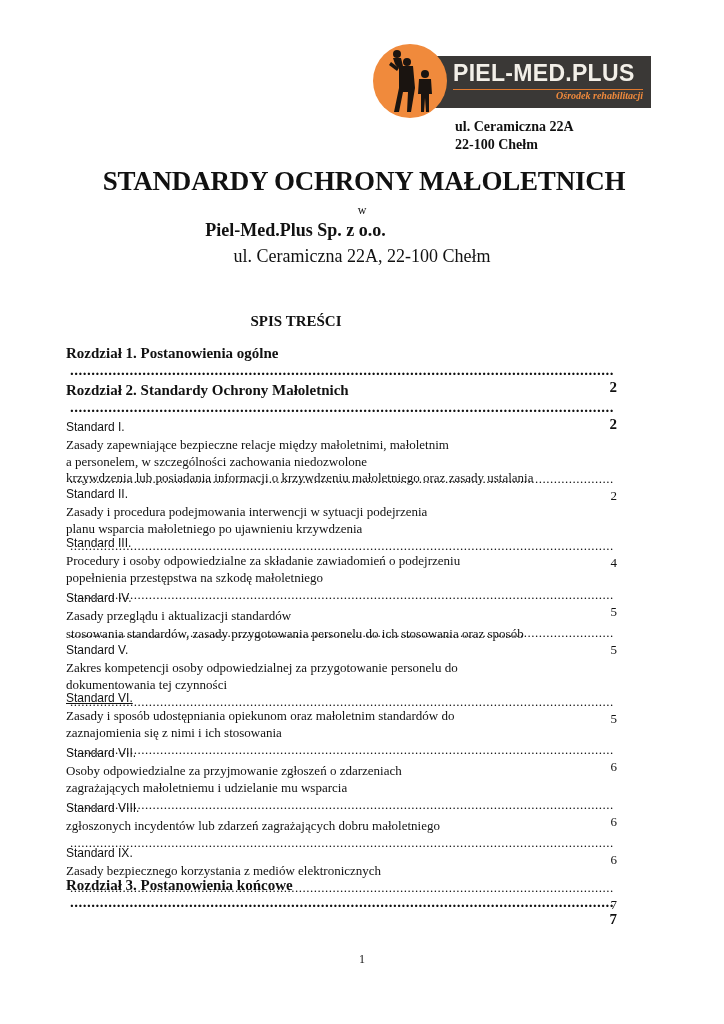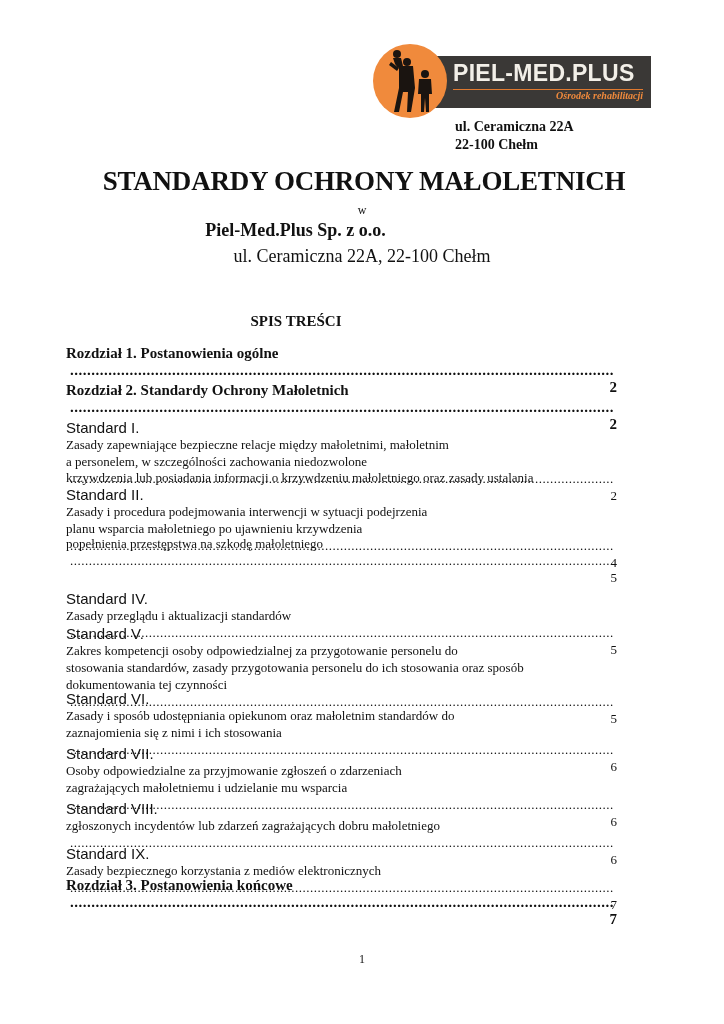--- a/index.html
+++ b/index.html
@@ -21,21 +21,21 @@
     .address { position: absolute; left: 0; width: 724px; top: 246px; text-align: center; font-size: 18px; }
 
     .toc-heading { position: absolute; left: 0; width: 592px; top: 313px; text-align: center; font-weight: bold; font-size: 15px; }
 
     .toc { position: absolute; left: 66px; width: 551px; top: 345px; }
     .entry { position: absolute; left: 0; width: 551px; font-size: 13px; line-height: 17px; }
     .entry .line { display: flex; white-space: nowrap; flex-direction: column; }
     .entry .lead { flex: 1; overflow: hidden; margin: 0 4px; }
     .entry .lead::before { content: "........................................................................................................................................................................................................"; letter-spacing: 0.5px; }
     .entry.chapter { font-weight: bold; font-size: 15px; }
-    .entry .std { font-family: "Liberation Sans", sans-serif; font-size: 15px; }
+    .entry .std { font-family: "Liberation Sans", sans-serif; font-size: 12px; }
     .entry .pg { text-align: right; }
 
     .page-num { position: absolute; left: 0; width: 724px; top: 952px; text-align: center; font-size: 12px; }
   </style>
 </head>
 <body>
 
 <div class="logo">
   <div class="logo-bar"></div>
   <div class="logo-circle"></div>
@@ -102,50 +102,54 @@
         <span>Zasady i procedura podejmowania interwencji w sytuacji podejrzenia</span>
       </div>
       <div class="line">
         <span>planu wsparcia małoletniego po ujawnieniu krzywdzenia</span>
         <span class="lead"></span>
         <span class="pg">4</span>
       </div>
     </div>
     <div class="entry" style="top: 190px;">
       <div class="line">
+        <span class="std" style="margin-right: 3px;">Standard III. </span>
+        <span>Procedury i osoby odpowiedzialne za składanie zawiadomień o podejrzeniu</span>
+      </div>
+      <div class="line">
         <span>popełnienia przestępstwa na szkodę małoletniego</span>
         <span class="lead"></span>
         <span class="pg">5</span>
       </div>
     </div>
     <div class="entry" style="top: 245px;">
       <div class="line">
         <span class="std" style="margin-right: 3px;">Standard IV. </span>
         <span>Zasady przeglądu i aktualizacji standardów</span>
         <span class="lead"></span>
         <span class="pg">5</span>
       </div>
     </div>
     <div class="entry" style="top: 280px;">
       <div class="line">
+        <span>stosowania standardów, zasady przygotowania personelu do ich stosowania oraz sposób</span>
+      </div>
+      <div class="line">
         <span class="std" style="margin-right: 3px;">Standard V. </span>
         <span>Zakres kompetencji osoby odpowiedzialnej za przygotowanie personelu do</span>
-      </div>
-      <div class="line">
-        <span>stosowania standardów, zasady przygotowania personelu do ich stosowania oraz sposób</span>
       </div>
       <div class="line">
         <span>dokumentowania tej czynności</span>
         <span class="lead"></span>
         <span class="pg">5</span>
       </div>
     </div>
     <div class="entry" style="top: 345px;">
       <div class="line">
-        <span class="std" style="margin-right: 3px;">Standard VI. </span>
+        <span class="std" style="margin-right: 3px; text-decoration: underline;">Standard VI. </span>
         <span>Zasady i sposób udostępniania opiekunom oraz małoletnim standardów do</span>
       </div>
       <div class="line">
         <span>zaznajomienia się z nimi i ich stosowania</span>
         <span class="lead"></span>
         <span class="pg">6</span>
       </div>
     </div>
     <div class="entry" style="top: 400px;">
       <div class="line">

